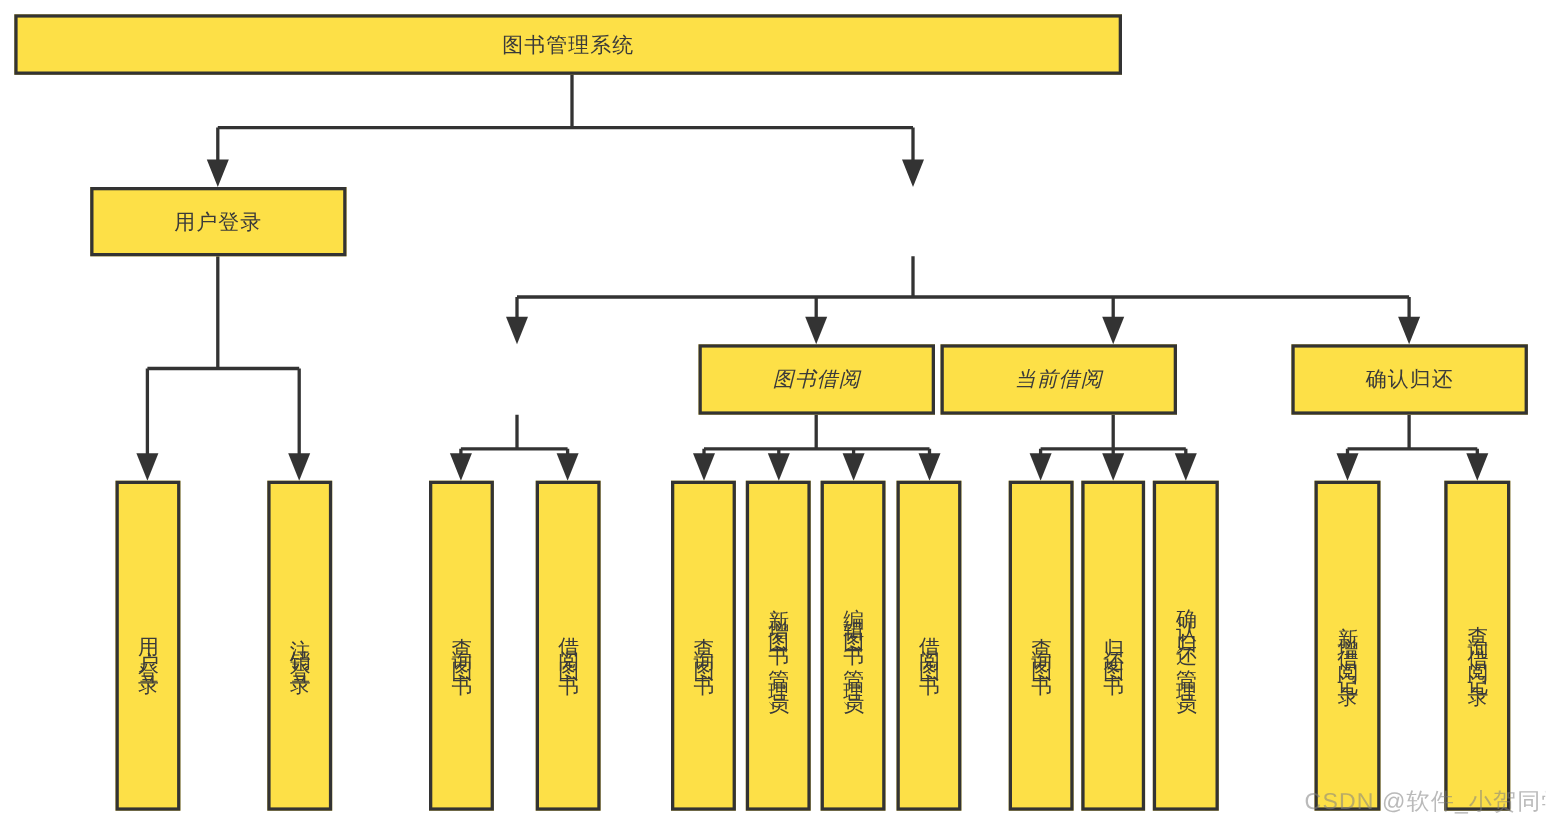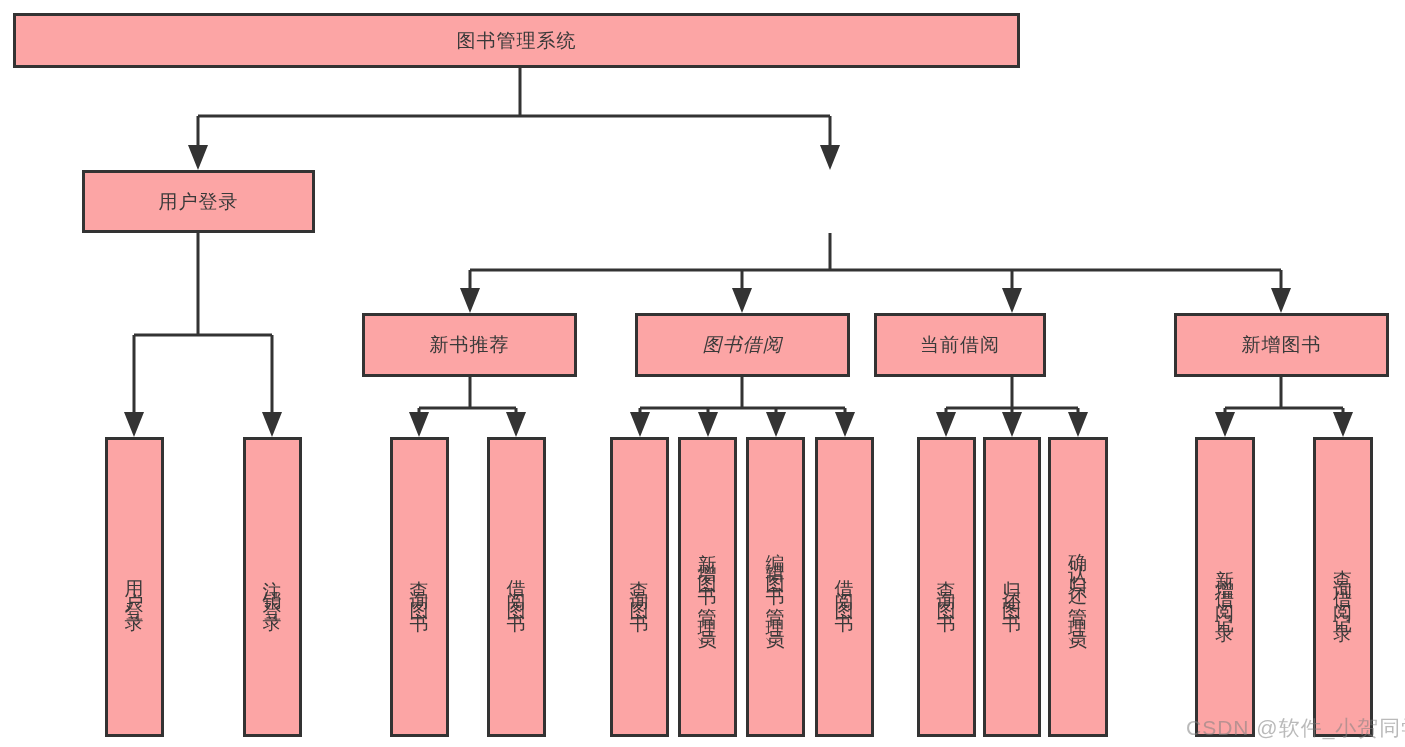--- a/index.html
+++ b/index.html
@@ -7,21 +7,21 @@
     position:relative;
     width:1405px;height:747px;
     background:#ffffff;
     font-family:"Liberation Sans","DejaVu Sans",sans-serif;
     overflow:hidden;
   }
   .box{
     position:absolute;
     box-sizing:border-box;
     border:3px solid #333333;
-    background:#fca5a5;
+    background:#fde047;
     display:flex;
     align-items:center;
     justify-content:center;
     color:#3a3a3a;
     font-size:19px;
     letter-spacing:1px;
     text-align:right;
   }
   .vbox{
     writing-mode:vertical-rl;
@@ -101,31 +101,28 @@
   </svg>
 
   <div class="box" style="left:13px;top:13px;width:1007px;height:55px;">
     <span class="lbl">图书管理系统</span>
   </div>
 
   <div class="box" style="left:82px;top:170px;width:233px;height:63px;">
     <span class="lbl">用户登录</span>
   </div>
 
-  <div class="box" style="left:362px;top:313px;width:215px;height:64px;">
-    <span class="lbl">新书推荐</span>
-  </div>
   <div class="box" style="left:635px;top:313px;width:215px;height:64px;font-style:italic;">
     <span class="lbl">图书借阅</span>
   </div>
-  <div class="box" style="left:874px;top:313px;width:172px;height:64px;">
+  <div class="box" style="left:855px;top:313px;width:215px;height:64px;font-style:italic;">
     <span class="lbl">当前借阅</span>
   </div>
   <div class="box" style="left:1174px;top:313px;width:215px;height:64px;">
-    <span class="lbl">新增图书</span>
+    <span class="lbl">确认归还</span>
   </div>
 
   <div class="box vbox" style="left:105px;top:437px;width:59px;height:300px;">
     <span class="lbl">用户登录</span>
   </div>
   <div class="box vbox" style="left:243px;top:437px;width:59px;height:300px;">
     <span class="lbl">注销登录</span>
   </div>
   <div class="box vbox" style="left:390px;top:437px;width:59px;height:300px;">
     <span class="lbl">查询图书</span>

